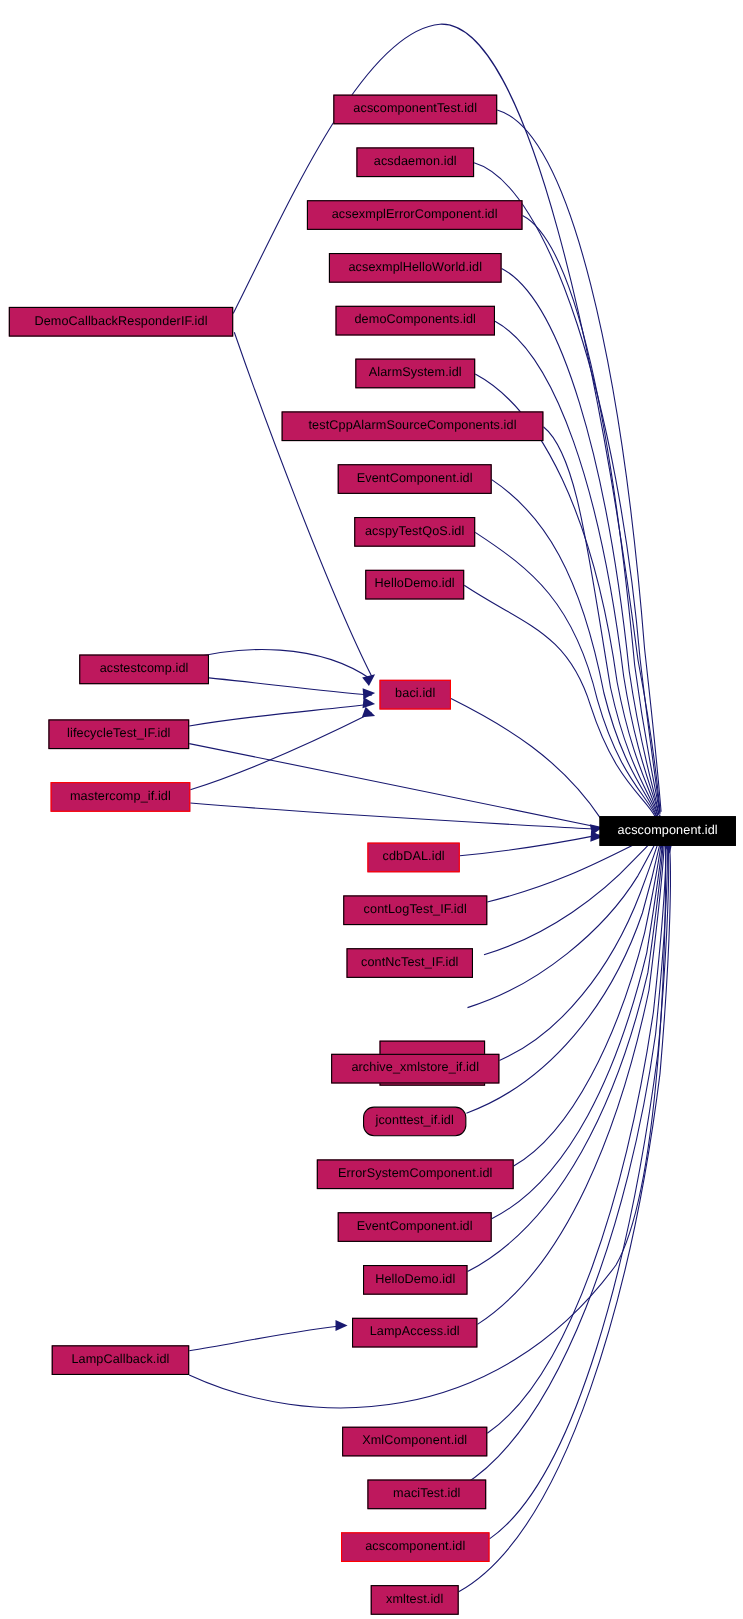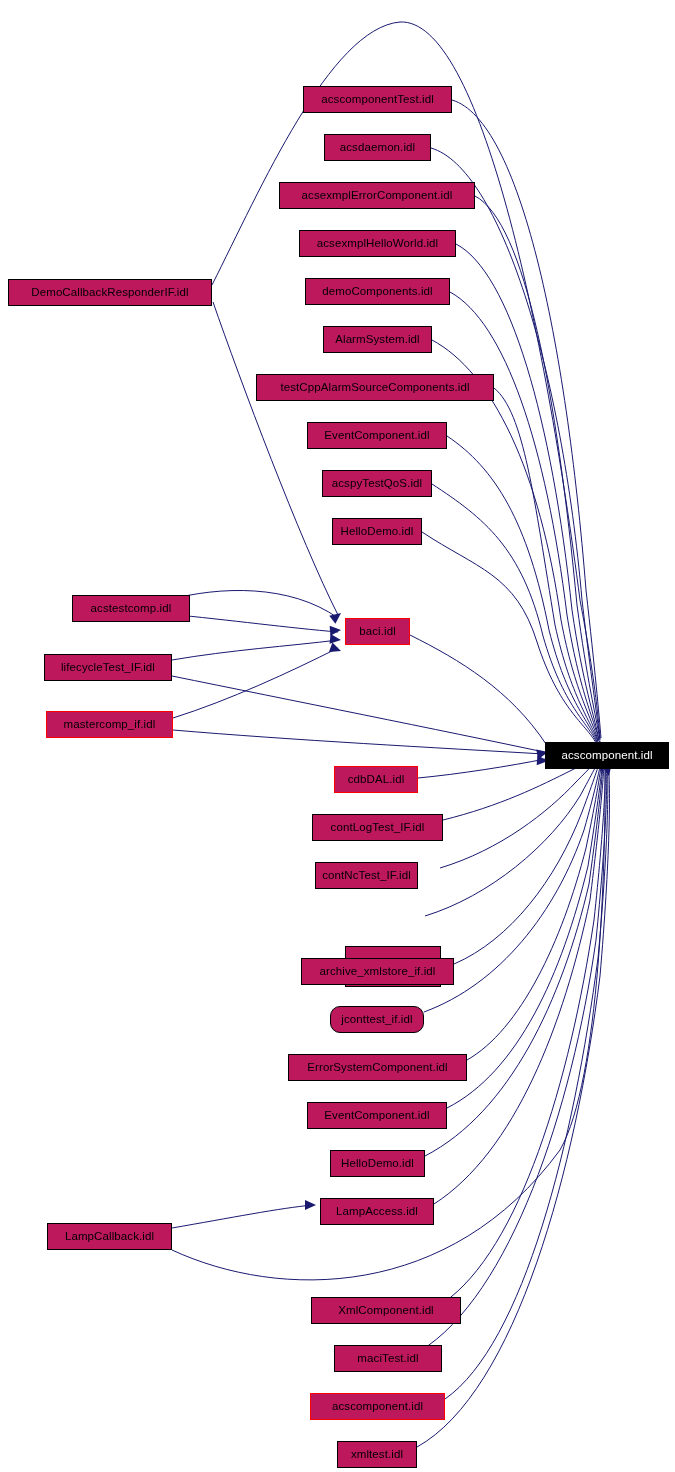--- a/index.html
+++ b/index.html
@@ -141,21 +141,21 @@
       </div>
       <div class="node red" style="left: 46px; top: 711px; width: 127px; height: 27px;">
         <span class="node-label">mastercomp_if.idl</span>
       </div>
       <div class="node red" style="left: 334px; top: 766px; width: 84px; height: 27px;">
         <span class="node-label">cdbDAL.idl</span>
       </div>
       <div class="node" style="left: 312px; top: 814px; width: 131px; height: 27px; justify-content: center;">
         <span class="node-label">contLogTest_IF.idl</span>
       </div>
-      <div class="node" style="left: 315px; top: 862px; width: 103px; height: 27px;">
+      <div class="node" style="left: 315px; top: 862px; width: 115px; height: 27px;">
         <span class="node-label">contNcTest_IF.idl</span>
       </div>
       <div class="node" style="left: 329px; top: 946px; width: 96px; height: 41px; margin-left: 16px;">
         <span class="node-label">HelloWorld.idl</span>
       </div>
       <div class="node" style="left: 301px; top: 958px; width: 153px; height: 27px;">
         <span class="node-label">archive_xmlstore_if.idl</span>
       </div>
       <div class="node" style="left: 330px; top: 1006px; width: 94px; height: 27px; border-radius: 10px;">
         <span class="node-label">jconttest_if.idl</span>
@@ -168,21 +168,21 @@
       </div>
       <div class="node" style="left: 330px; top: 1150px; width: 95px; height: 27px;">
         <span class="node-label">HelloDemo.idl</span>
       </div>
       <div class="node" style="left: 320px; top: 1198px; width: 114px; height: 27px; text-align: right;">
         <span class="node-label">LampAccess.idl</span>
       </div>
       <div class="node" style="left: 47px; top: 1223px; width: 125px; height: 27px;">
         <span class="node-label">LampCallback.idl</span>
       </div>
-      <div class="node" style="left: 311px; top: 1297px; width: 150px; height: 27px;">
+      <div class="node" style="left: 311px; top: 1297px; width: 132px; height: 27px;">
         <span class="node-label">XmlComponent.idl</span>
       </div>
       <div class="node" style="left: 334px; top: 1345px; width: 108px; height: 27px;">
         <span class="node-label">maciTest.idl</span>
       </div>
       <div class="node red" style="left: 310px; top: 1393px; width: 135px; height: 27px;">
         <span class="node-label">acscomponent.idl</span>
       </div>
       <div class="node" style="left: 337px; top: 1441px; width: 80px; height: 27px;">
         <span class="node-label">xmltest.idl</span>

